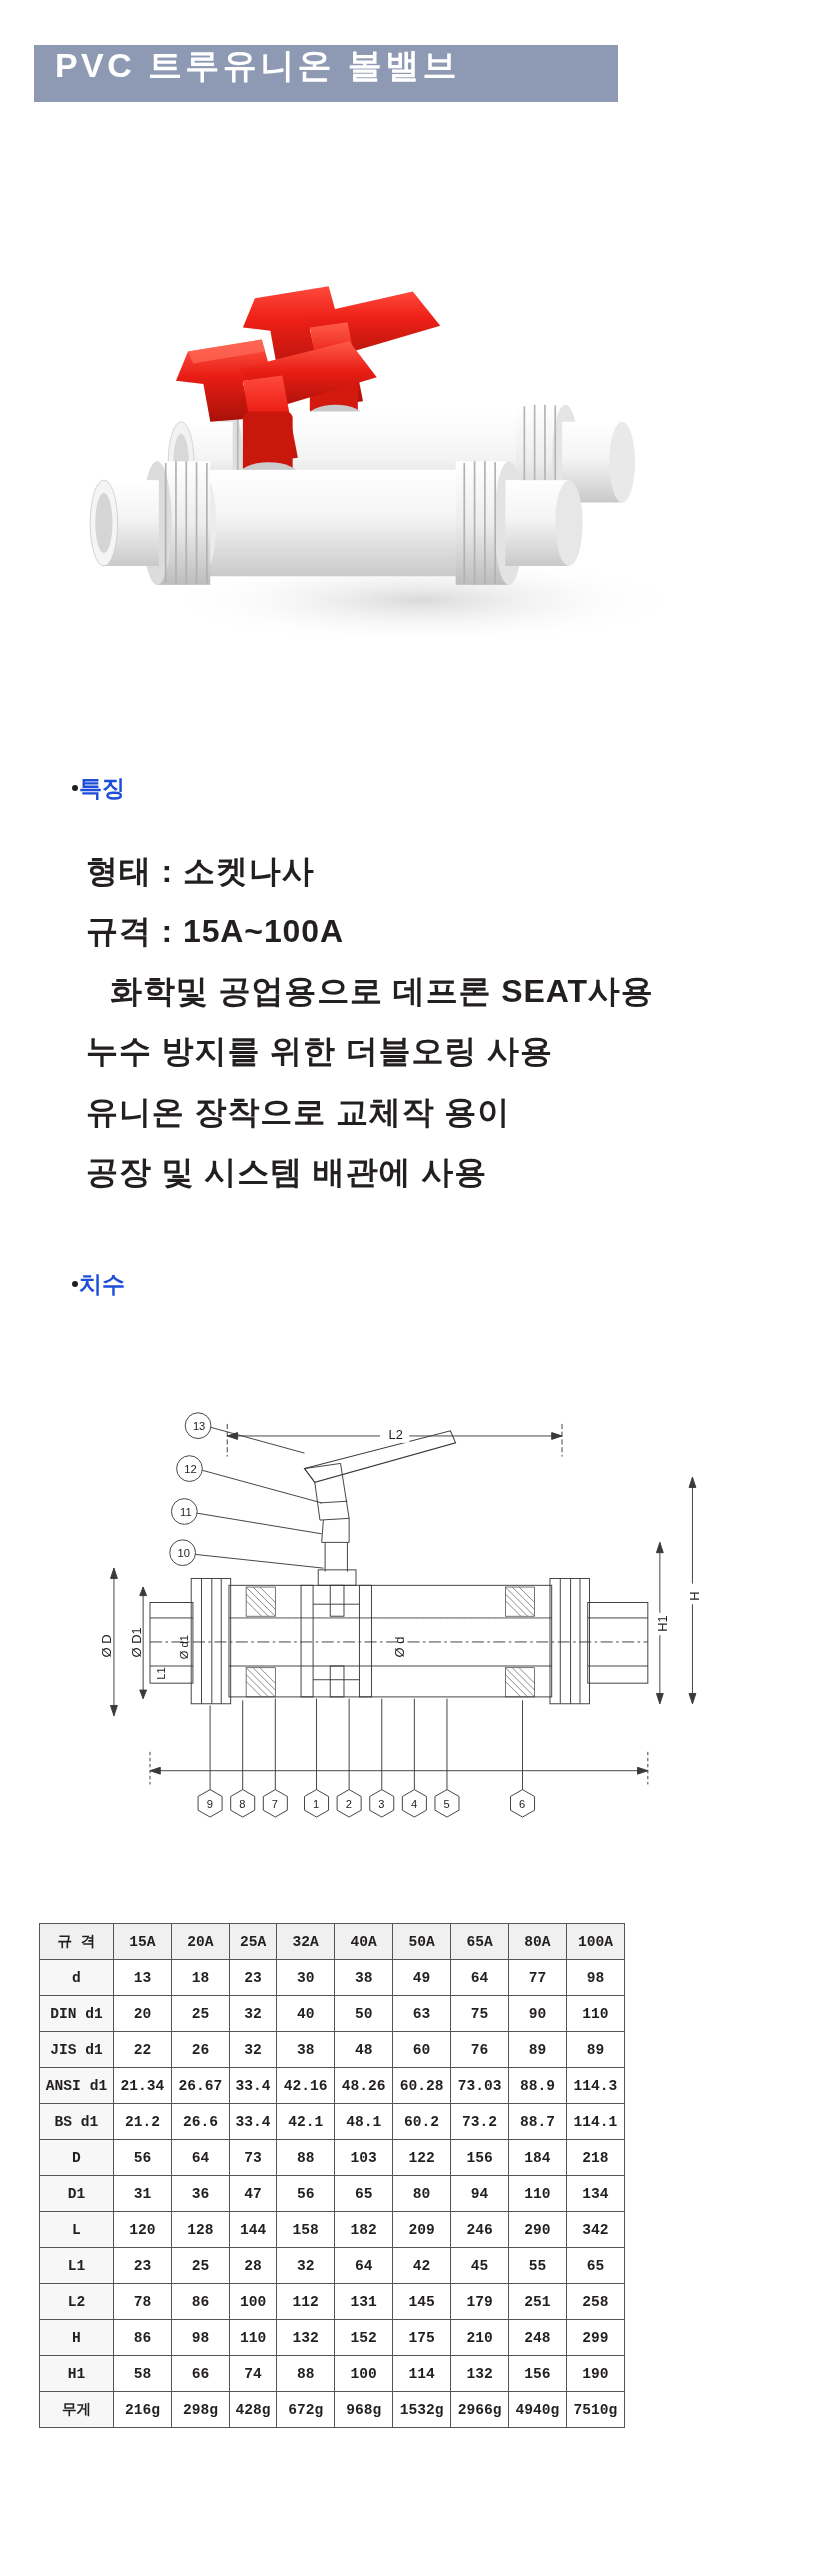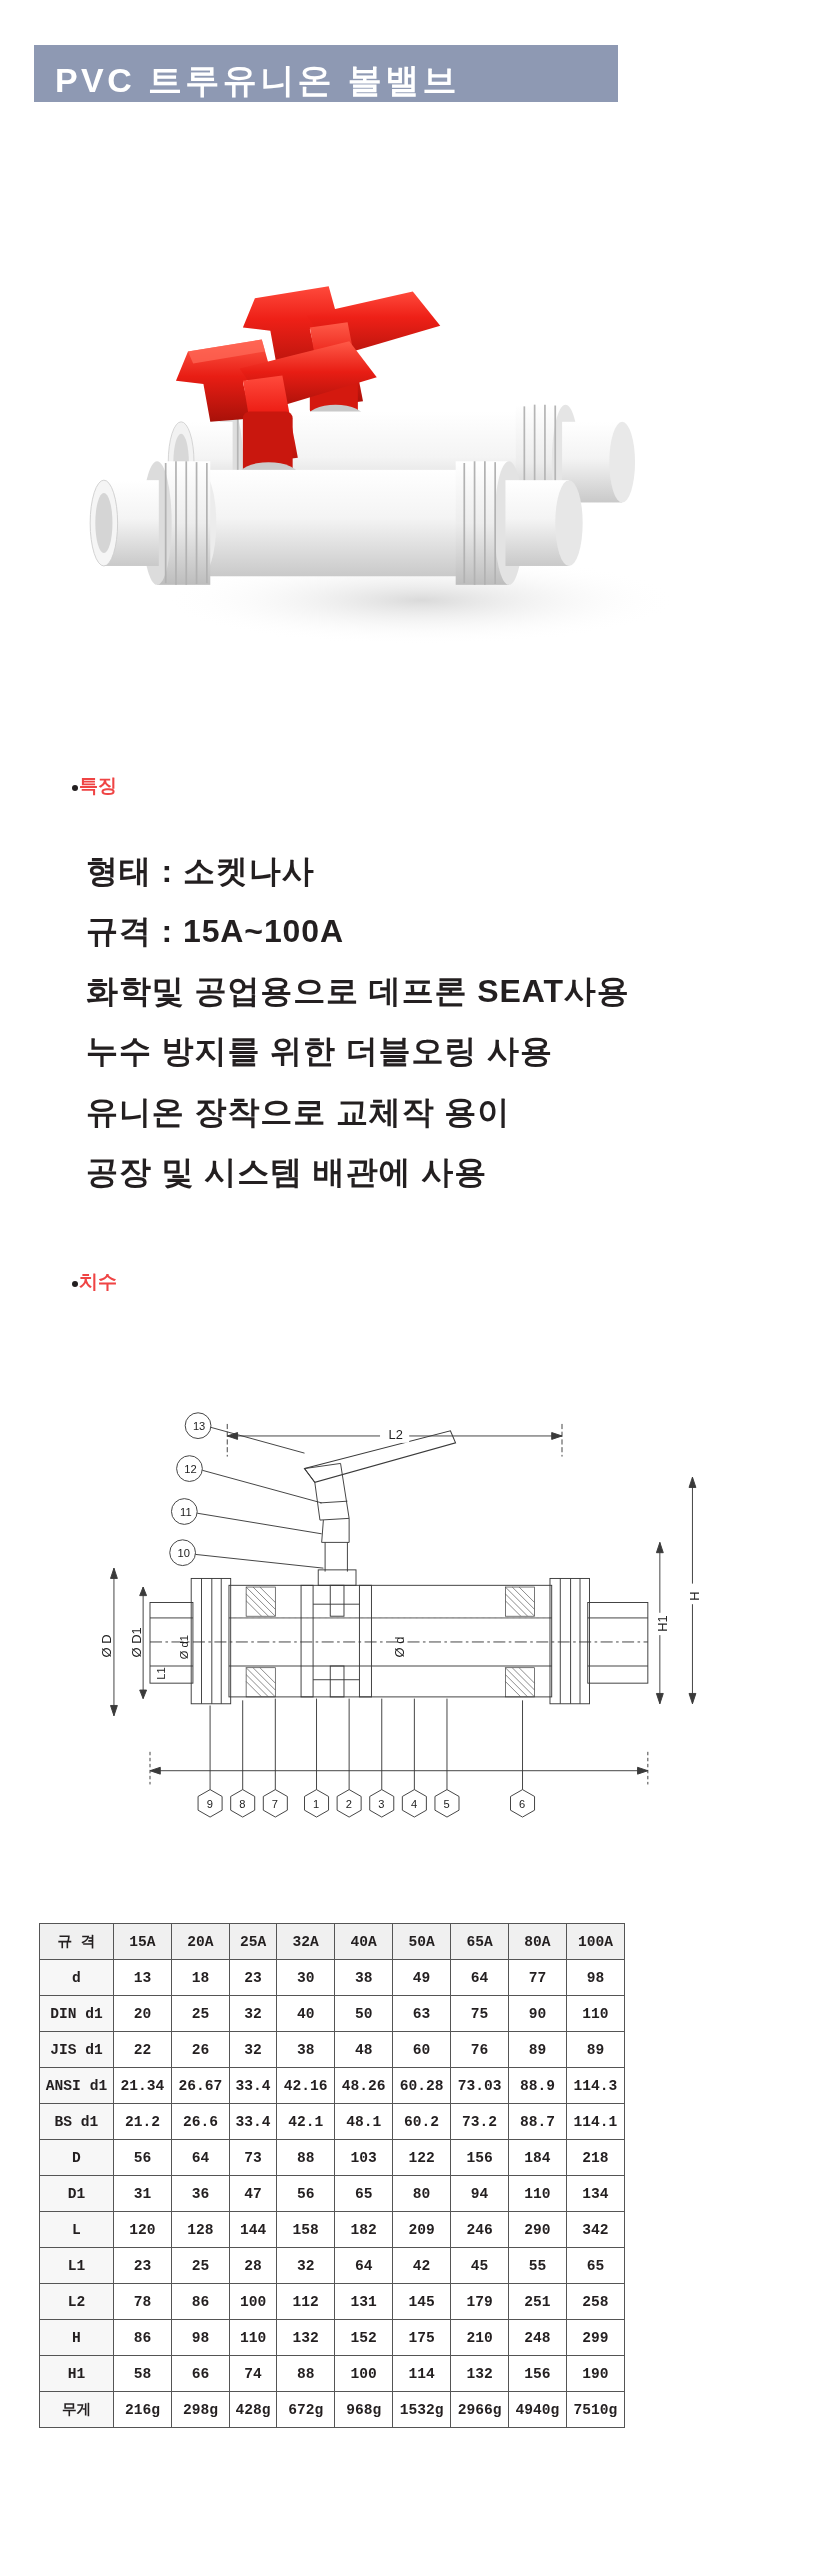--- a/index.html
+++ b/index.html
@@ -19,21 +19,21 @@
     left: 34px;
     top: 45px;
     width: 584px;
     height: 57px;
     background: #8e99b3;
     border-left: 8.6px solid #8e99b3;
   }
   .banner-title {
     position: absolute;
     left: 55px;
-    top: 52px;
+    top: 37px;
     width: 567px;
     height: 67px;
     line-height: 57px;
     color: #ffffff;
     font-size: 34px;
     font-weight: bold;
     letter-spacing: 3.4px;
     font-family: "Liberation Sans", sans-serif;
     white-space: nowrap;
   }
@@ -45,23 +45,23 @@
     top: 197px;
     width: 713px;
     height: 532px;
   }
 
   .photo svg { display:block; }
 
   
   .sect-heading {
     position: absolute;
-    font-size: 19px;
+    font-size: 23px;
     font-weight: bold;
-    color: #ef4444;
+    color: #1d4ed8;
     white-space: nowrap;
   }
   .bullet-dot {
     position: absolute;
     width: 6px;
     height: 6px;
     background: #231f20;
     border-radius: 50%;
   }
   .feature-line {
@@ -232,21 +232,21 @@
       <ellipse cx="680" cy="318" rx="16" ry="50" fill="#e7e7e7"></ellipse>
     </g>
   </svg>
 </div>
 
 <div class="bullet-dot" style="left:72px; top:785px;"></div>
 <div class="sect-heading" style="left:79px; top:773px;">특징</div>
 
 <div class="feature-line" style="top:850px;">형태 : 소켓나사</div>
 <div class="feature-line" style="top:910px;">규격 : 15A~100A</div>
-<div class="feature-line" style="top:970px;">화학및 공업용으로 데프론 SEAT사용</div>
+<div class="feature-line" style="top:970px;margin-left:24px;">화학및 공업용으로 데프론 SEAT사용</div>
 <div class="feature-line" style="top:1030px;text-align:center;">누수 방지를 위한 더블오링 사용</div>
 <div class="feature-line" style="top:1091px;">유니온 장착으로 교체작 용이</div>
 <div class="feature-line" style="top:1151px;">공장 및 시스템 배관에 사용</div>
 
 <div class="bullet-dot" style="left:72px; top:1281px;"></div>
 <div class="sect-heading" style="left:79px; top:1269px;">치수</div>
 
 <div class="drawing">
   <svg width="721" height="481" viewBox="0 0 840 560" xmlns="http://www.w3.org/2000/svg" fill="none" stroke="#3a3a3a" stroke-width="1.1" font-family="Liberation Sans, sans-serif" font-size="13">
 

